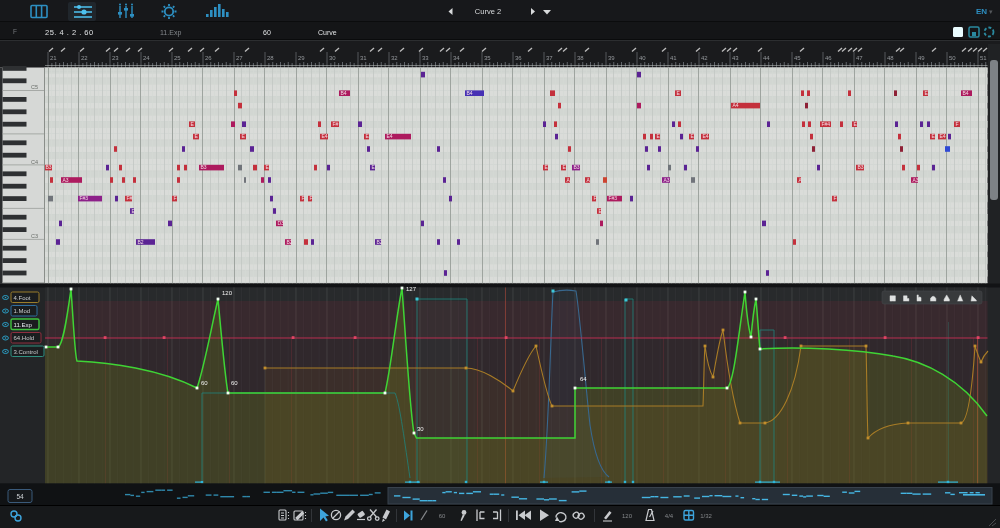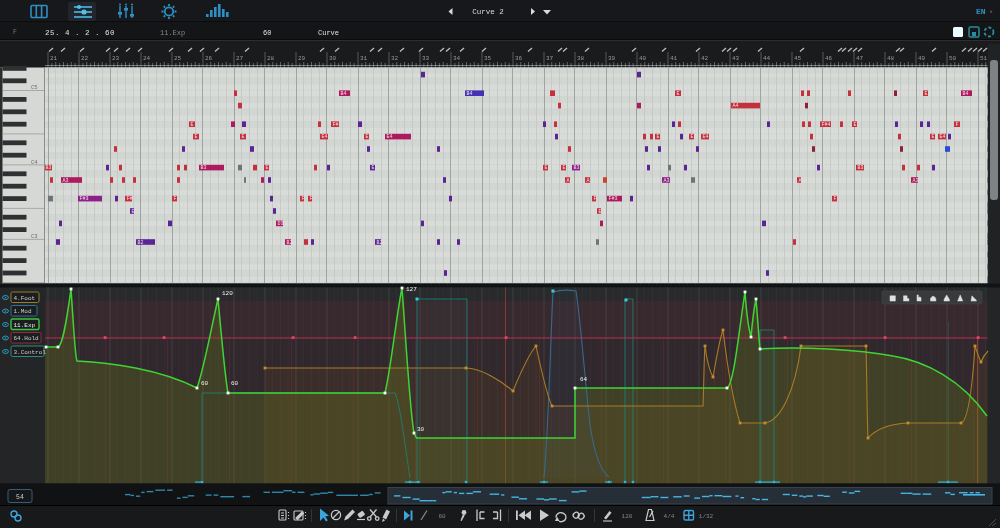--- a/index.html
+++ b/index.html
@@ -1,16 +1,16 @@
 <!DOCTYPE html>
 <html><head><meta charset="utf-8"><style>
 * { margin:0; padding:0; box-sizing:border-box; }
 html,body { width:1000px; height:528px; overflow:hidden; background:#141518;
   font-family:"Liberation Sans", sans-serif; }
-#app { position:relative; width:1000px; height:528px;font-family:Liberation Mono, monospace; }
+#app { position:relative; width:1000px; height:528px; }
 .abs { position:absolute; }
 </style></head><body>
 <div id="app">
 <svg class="abs" width="1000" height="528" style="left:0;top:0">
 
   <rect x="0" y="0" width="1000" height="22" fill="#17181b"></rect>
   <rect x="0" y="21" width="1000" height="1" fill="#0b0c0d"></rect>
   <rect x="68" y="2" width="28" height="19" rx="2" fill="#20262c"></rect>
   <g stroke="#2d8fc2" fill="none" stroke-width="1.6">
         <rect x="31" y="5.5" width="16" height="12" rx="1"></rect>

